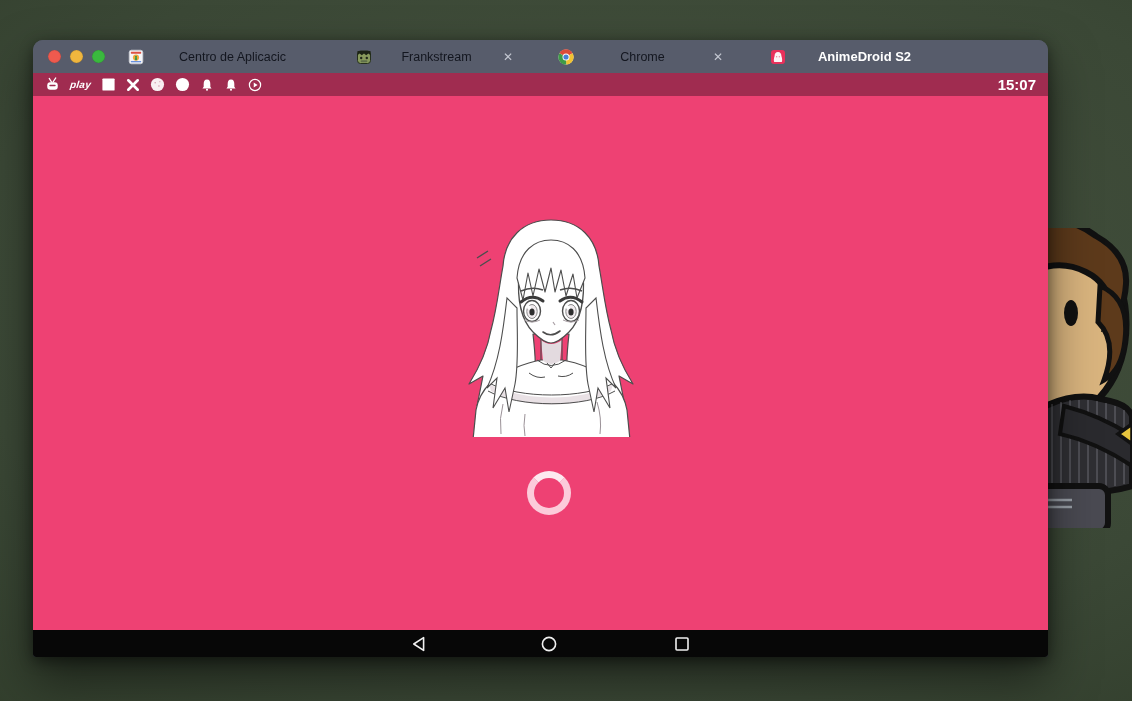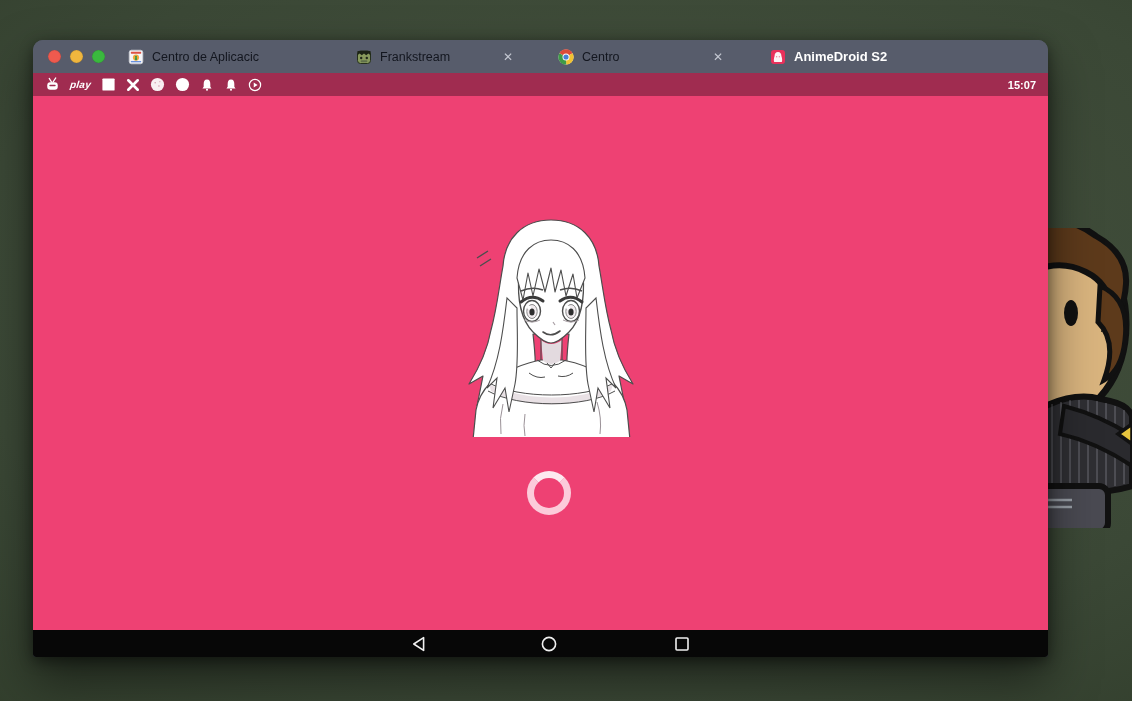--- a/index.html
+++ b/index.html
@@ -22,37 +22,37 @@
   }
 
   
   .tabbar{height:33px;background:#575c6b;position:relative;display:flex;align-items:stretch;flex:0 0 auto;}
   .traffic{position:absolute;left:15px;top:0;height:33px;display:flex;align-items:center;gap:9px;z-index:3;}
   .light{width:13px;height:13px;border-radius:50%;box-shadow:inset 0 0 1px rgba(0,0,0,.35);}
   .light.red{background:#ef5a4e;} .light.yellow{background:#f0b63e;} .light.green{background:#3ab93e;}
 
   .tabs{margin-left:66px;display:flex;height:100%;}
   .tab{position:relative;display:flex;align-items:center;gap:8px;padding:0 14px 0 18px;
-       font-size:12.5px;color:#13161f;cursor:default;}
+       font-size:12.5px;color:#13161f;cursor:default;text-align:center;}
   .tab-bg{position:absolute;top:0;bottom:0;left:5px;right:5px;transform:skewX(-21deg);
           border-left:2px solid rgba(42,47,64,.5);}
   .tab.active{color:#fff;font-weight:bold;font-size:13px;}
   .tab.active .tab-bg{background:#2f3650;border-right:2px solid rgba(42,47,64,.5);}
   .tab>*{position:relative;z-index:2;}
   .tab-icon{width:17px;height:17px;display:flex;align-items:center;justify-content:center;flex:0 0 auto;}
   .tab-label{white-space:nowrap;overflow:hidden;text-overflow:clip;flex:1;}
   .tab-close{margin-left:auto;color:#c3c7d1;font-size:12px;line-height:1;padding:2px;}
   .t1{width:196px;} .t2{width:176px;} .t3{width:170px;} .t4{width:178px;} .t5{width:178px;}
 
   
   .statusbar{height:23px;background:#a02c50;display:flex;align-items:center;gap:10px;
              padding:0 12px;flex:0 0 auto;color:#fff;}
   .sicon{display:flex;align-items:center;justify-content:center;flex:0 0 auto;}
   .play-script{font-style:italic;font-weight:bold;font-size:10px;letter-spacing:.3px;transform:skewX(-6deg);}
-  .clock{margin-left:auto;font-size:11px;font-weight:bold;}
+  .clock{margin-left:auto;font-size:15px;font-weight:bold;}
 
   
   .content{flex:1;background:#ee4173;position:relative;}
   .girl{position:absolute;left:430px;top:116px;width:177px;height:225px;}
   .spinner{position:absolute;left:494px;top:375px;width:44px;height:44px;border-radius:50%;
            box-sizing:border-box;border:7px solid rgba(252,211,224,.95);border-top-color:#fde9f0;
            animation:spin 1.4s linear infinite;}
   @keyframes spin{to{transform:rotate(360deg);}}
 
   
@@ -142,21 +142,21 @@
         <span class="tab-icon">
           <svg viewBox="0 0 16 16" width="16" height="16">
             <circle cx="8" cy="8" r="7.6" fill="#fff"></circle>
             <path d="M8 8 L1.4 4.2 A7.6 7.6 0 0 1 14.6 4.2 Z" fill="#dd4b39"></path>
             <path d="M8 8 L14.6 4.2 A7.6 7.6 0 0 1 8.2 15.6 Z" fill="#f1c232"></path>
             <path d="M8 8 L8.2 15.6 A7.6 7.6 0 0 1 1.4 4.2 Z" fill="#3f9b47"></path>
             <circle cx="8" cy="8" r="3.5" fill="#fff"></circle>
             <circle cx="8" cy="8" r="2.6" fill="#4a7fd4"></circle>
           </svg>
         </span>
-        <span class="tab-label">Centro</span>
+        <span class="tab-label">Chrome</span>
         <span class="tab-close">✕</span>
       </div>
 
       <div class="tab t5 active">
         <span class="tab-bg"></span>
         <span class="tab-icon">
           <svg viewBox="0 0 16 16" width="16" height="16">
             <rect x="1" y="1" width="14" height="14" rx="3" fill="#e8315b"></rect>
             <path d="M8 3.1 C 5.7 3.1 4.5 4.9 4.6 7 C 3.8 9.4 3.6 11.4 4.2 13.1 L 11.8 13.1 C 12.4 11.4 12.2 9.4 11.4 7 C 11.5 4.9 10.3 3.1 8 3.1 Z" fill="#fdf4f6"></path>
             <circle cx="6.7" cy="7.7" r=".55" fill="#e8315b"></circle>

